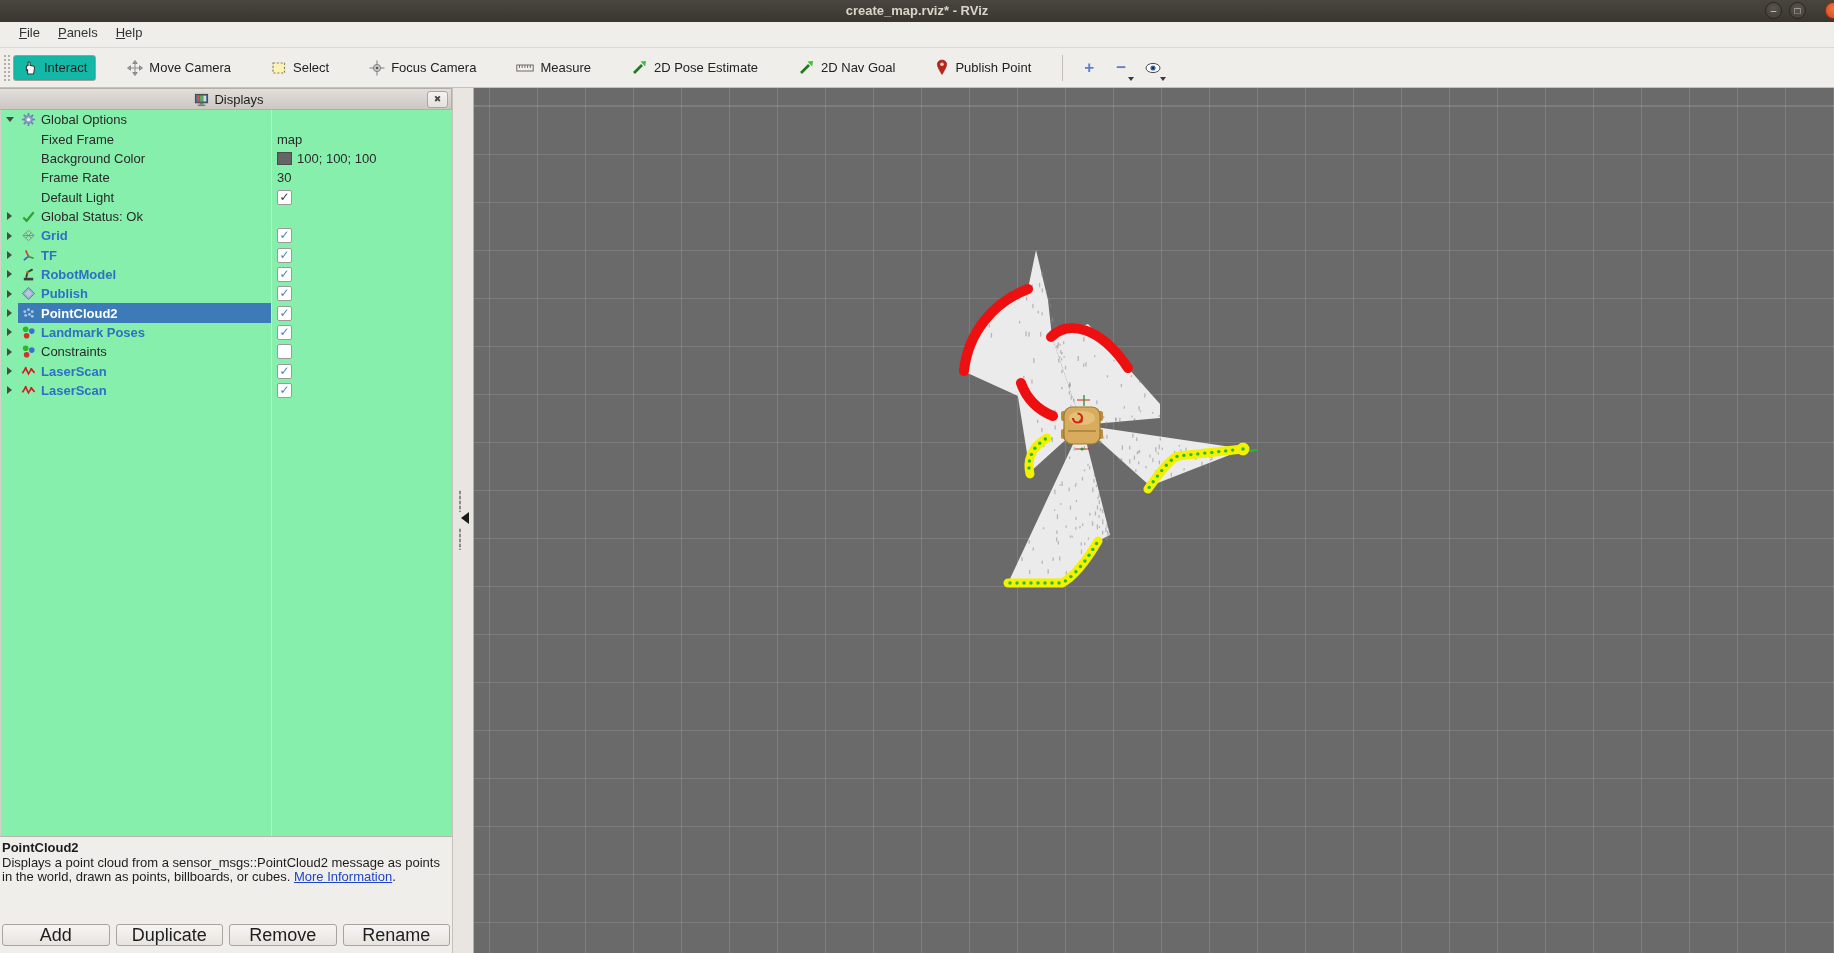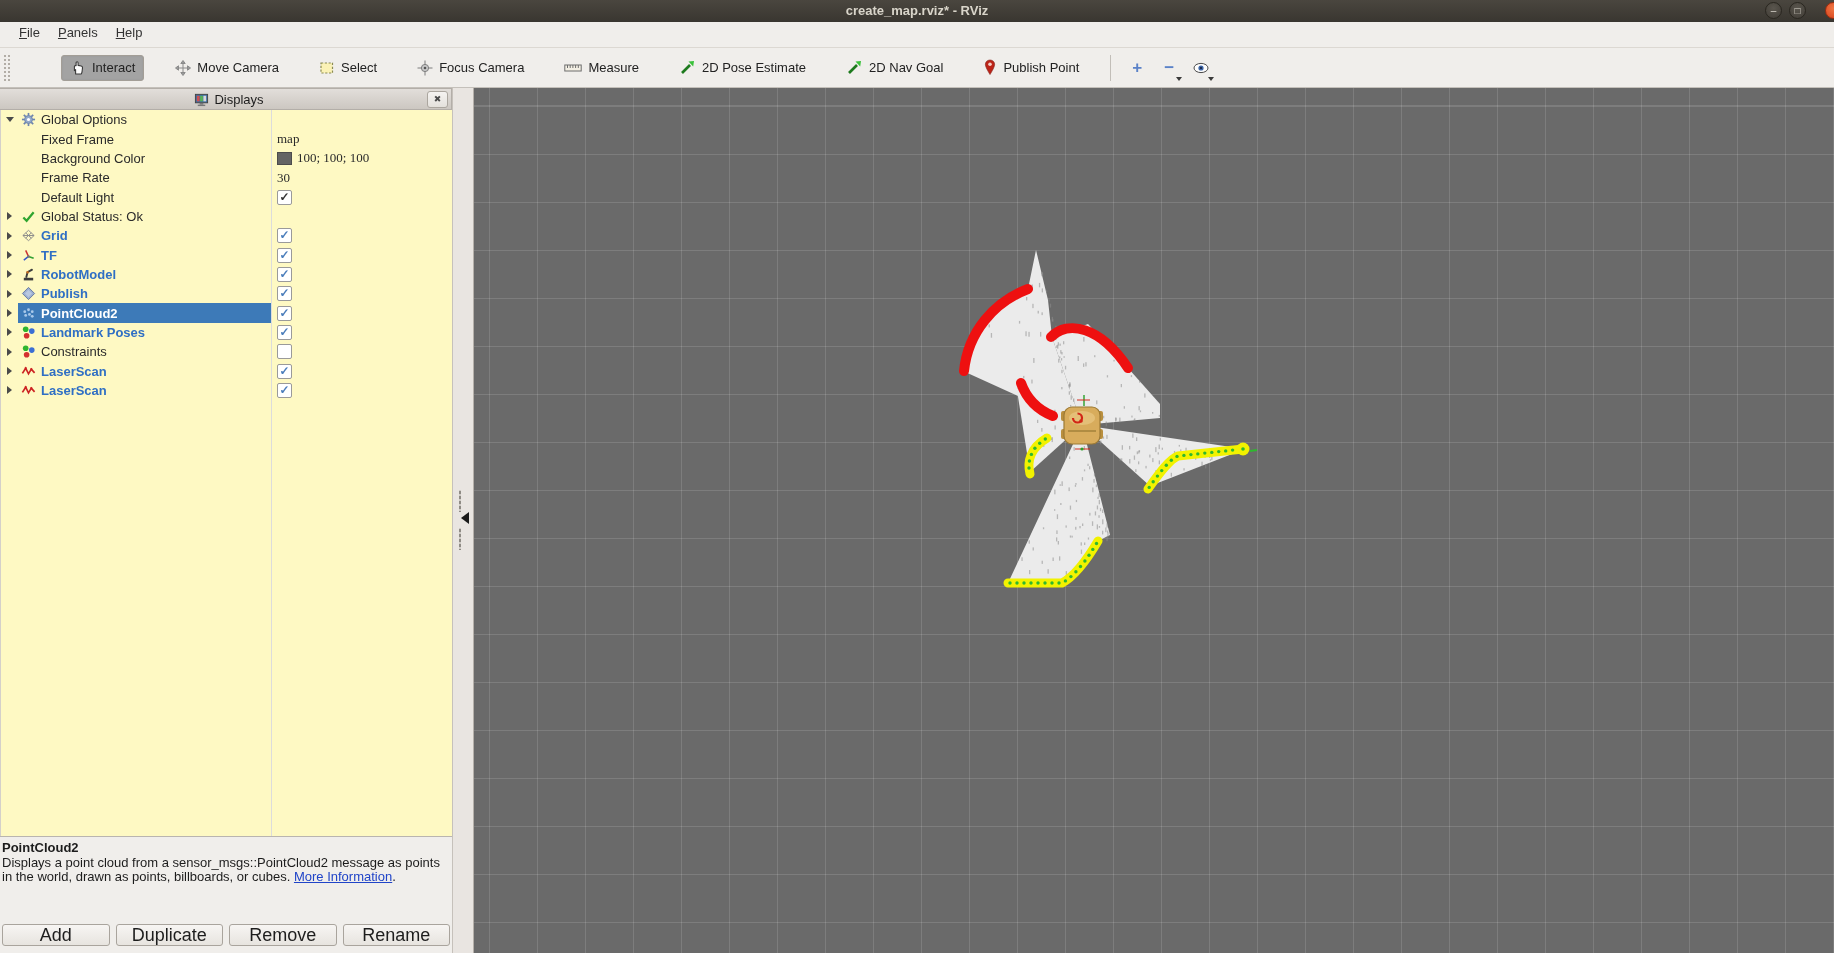--- a/index.html
+++ b/index.html
@@ -25,54 +25,54 @@
   .menu-item { display:inline-block; padding:3px 9px; color:#333; }
   .menu-item::first-letter { text-decoration:underline; }
 
   
   #toolbar { position:absolute; left:0; top:48px; width:100%; height:40px; background:#f0eeeb;
     border-bottom:1px solid #c4c0ba; display:flex; align-items:center; padding-left:2px; }
   .grip { width:7px; height:28px; margin:0 3px 0 1px;
     background-image:radial-gradient(#b2ada6 1px, transparent 1.2px); background-size:4px 4px; }
   .tool { display:flex; align-items:center; gap:6px; margin-right:22px; padding:4px 8px; border-radius:3px;
     border:1px solid transparent; white-space:nowrap; color:#222; font-size:13px; }
-  .tool.active { background:#a3a3a3; border-color:#a39e97; box-shadow:inset 0 0 2px rgba(0,0,0,.08);margin-left:48px; }
+  .tool.active { background:#14b8a6; border-color:#a39e97; box-shadow:inset 0 0 2px rgba(0,0,0,.08); }
   .tool svg { display:block; }
   .tb-sep { width:1px; height:26px; background:#c2beb8; margin:0 12px 0 0; }
   .tb-mini { position:relative; width:28px; height:28px; display:flex; align-items:center; justify-content:center;
     color:#5b82c8; font-weight:bold; font-size:17px; margin-right:4px; }
   .dd { position:absolute; right:1px; bottom:1px; width:0; height:0;
     border-left:3.5px solid transparent; border-right:3.5px solid transparent; border-top:4px solid #3a3a3a; }
 
   
   #main { position:absolute; left:0; top:88px; width:1834px; height:865px; }
 
   
   #displays-panel { position:absolute; left:0; top:0; width:452px; height:865px; background:#f0eeeb; }
   #panel-header { position:relative; height:22px; background:linear-gradient(#e2deda,#ccc7c1);
     border:1px solid #b3aea8; border-left:none; display:flex; align-items:center; padding-left:6px; gap:5px;justify-content:center; }
   #panel-header .ph-title { font-size:13px; color:#1d1d1d; }
   #panel-close { position:absolute; right:3px; top:2px; width:21px; height:17px; border:1px solid #aba69f;
     border-radius:3px; background:linear-gradient(#f5f3f1,#e4e1dc); color:#4a4a4a; font-size:9px;
     font-weight:bold; text-align:center; line-height:15px; }
 
-  #tree { position:relative; height:726px; background:#fef9c3; border-left:1px solid #d4d0ca; overflow:hidden; }
+  #tree { position:relative; height:726px; background:#86efac; border-left:1px solid #d4d0ca; overflow:hidden; }
   #tree .coldiv { position:absolute; left:270px; top:0; width:1px; height:100%; background:#dcdcdc; }
   .row { position:relative; height:19.35px; display:flex; align-items:center; }
   .arrowbox { width:17px; display:flex; justify-content:center; flex:none; }
   .tri-r { width:0; height:0; border-top:4px solid transparent; border-bottom:4px solid transparent; border-left:5px solid #4a4a4a; }
   .tri-d { width:0; height:0; border-left:4px solid transparent; border-right:4px solid transparent; border-top:5px solid #4a4a4a; }
   .rowbody { display:flex; align-items:center; gap:5px; height:100%; width:253px; flex:none; padding-left:2px; }
   .rowbody.sel { background:#3d7ab8; }
   .ticon { width:16px; height:16px; flex:none; display:flex; align-items:center; justify-content:center; }
   .rlabel { white-space:nowrap; font-size:13px; }
   .rlabel.disp { color:#2f6fc4; font-weight:bold; }
   .rlabel.white { color:#ffffff; font-weight:bold; }
   .rlabel.prop { margin-left:21px; }
-  .val { position:absolute; left:276px; top:0; height:100%; display:flex; align-items:center; gap:5px;font-family:Liberation Serif, serif; }
+  .val { position:absolute; left:276px; top:0; height:100%; display:flex; align-items:center; gap:5px; }
   .cb { width:15px; height:15px; border:1px solid #9a9a9a; background:#fff; border-radius:2px;
     font-size:12px; line-height:13px; text-align:center; font-weight:bold; color:#4a7dbb; }
   .cb.dark { color:#333; }
   .swatch { width:15px; height:13px; background:#646464; border:1px solid #4c4c4c; }
 
   #desc { position:absolute; left:0; top:748px; width:452px; height:84px; border-top:1px solid #b9b5af;
     background:#f0eeeb; padding:4px 4px 0 2px; font-size:13px; line-height:14.5px; color:#1c1c1c; }
   #desc b { display:block; }
   #desc .link { color:#2044c8; text-decoration:underline; }
 

